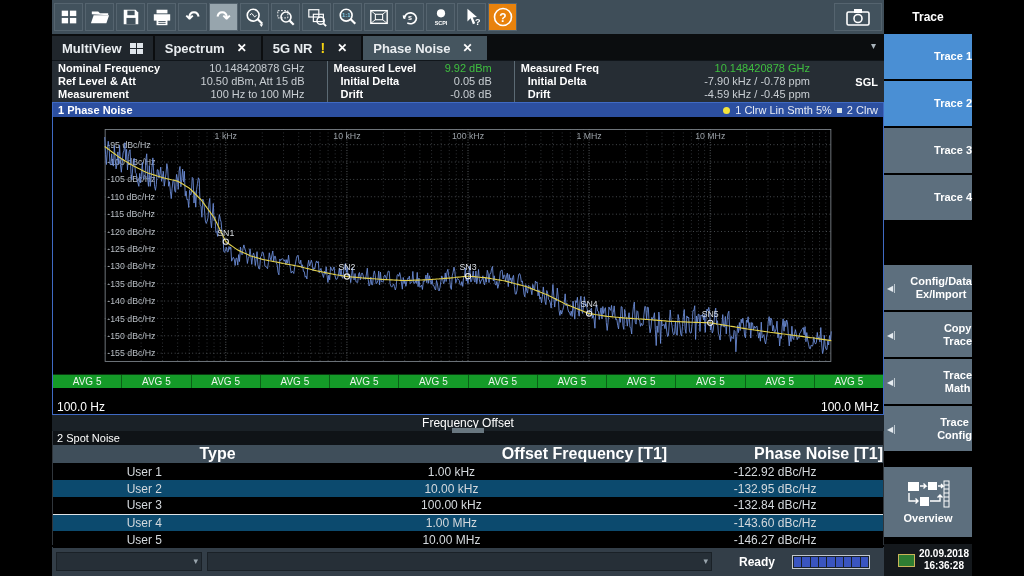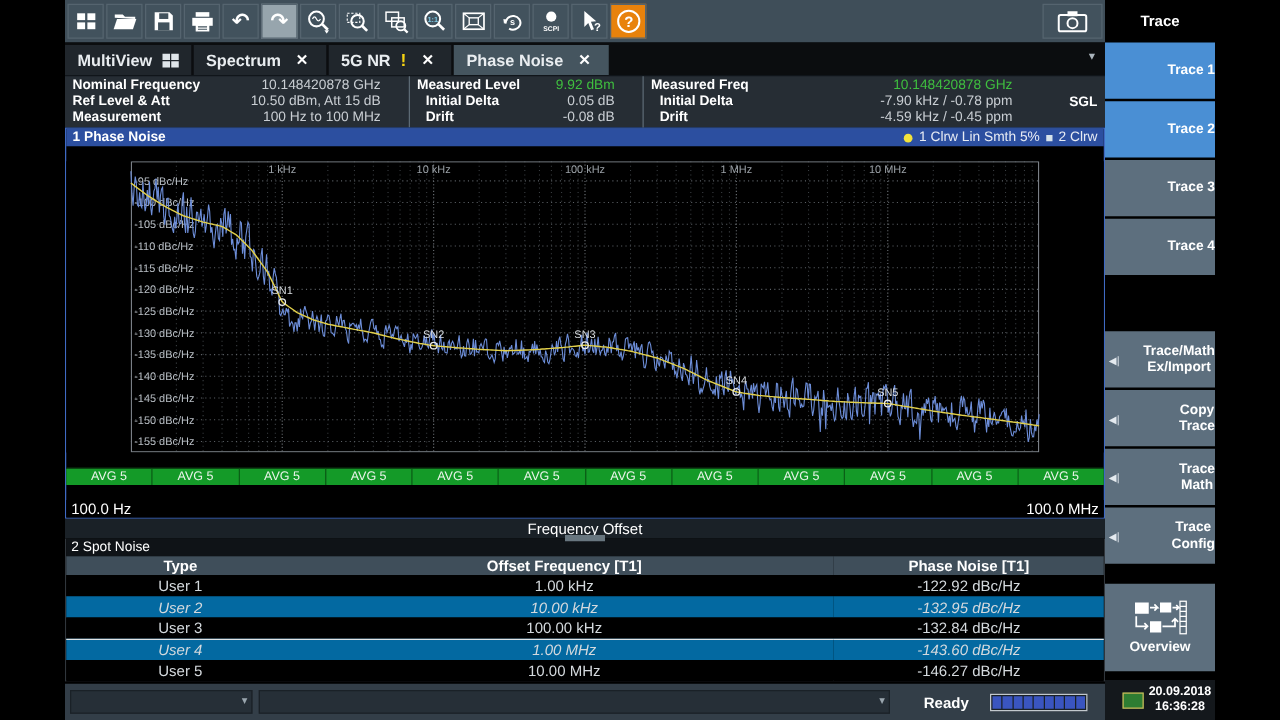--- a/index.html
+++ b/index.html
@@ -56,24 +56,24 @@
   .avg-cell:last-child { border-right:none; }
   .pn-footer { height:15px; background:#000; display:flex; justify-content:space-between; color:#fff; font-size:12px; padding:0 4px; align-items:center; }
 
   .freq-row { height:16px; background:#1a2127; color:#fff; font-size:12px; display:flex; align-items:center; justify-content:center; }
 
   
   .sn-window { height:114px; background:#000; border:1px solid #30363c; border-top:none; position:relative; }
   .sn-notch { position:absolute; top:-3px; left:50%; margin-left:-16px; width:32px; height:5px; background:#68767f; }
   .sn-title { height:14px; background:#0f1317; color:#fff; font-size:11px; display:flex; align-items:center; padding:0 4px; }
   .sn-table { width:100%; border-collapse:collapse; table-layout:fixed; }
-  .sn-table th { background:#3f4e5a; color:#fff; font-weight:bold; font-size:12px; height:15px; text-align:center; }
+  .sn-table th { background:#3f4e5a; color:#fff; font-weight:bold; font-size:16px; height:15px; text-align:right; }
   .sn-table td { color:#d4d9dd; font-size:12px; height:17px; text-align:center; }
   .sn-table tr.odd td { background:#000; }
-  .sn-table tr.even td { background:#0369a1;font-style:italic; }
+  .sn-table tr.even td { background:#0c4a6e; }
   .sn-table tr.divide td { border-top:1px solid #dfe3e6; }
   .sn-table col.c1 { width:22%; } .sn-table col.c2 { width:52%; } .sn-table col.c3 { width:26%; }
 
   
   .statusbar { margin-top:auto; height:29px; background:#333e48; display:flex; align-items:center; padding:0 4px; gap:5px; }
   .sb-box { height:19px; background:#262f37; border:1px solid #1a2127; position:relative; }
   .sb-box .caret { position:absolute; right:3px; top:3px; color:#9aa6ae; font-size:9px; font-family:"DejaVu Sans", sans-serif; }
   .sb-box.b1 { width:146px; }
   .sb-box.b2 { width:505px; }
   .sb-ready { color:#fff; font-size:12px; font-weight:bold; margin-left:22px; }
@@ -483,21 +483,21 @@
     </div>
   </div>
 
   <div class="sidebar">
     <div class="side-header">Trace</div>
     <div class="softkey on"><span>Trace 1</span></div>
     <div class="softkey on"><span>Trace 2</span></div>
     <div class="softkey"><span>Trace 3</span></div>
     <div class="softkey"><span>Trace 4</span></div>
     <div class="side-gap"></div>
-    <div class="softkey"><span class="sk-arrow">◀|</span><span>Trace/Math
+    <div class="softkey"><span class="sk-arrow">◀|</span><span>Config/Data
 Ex/Import</span></div>
     <div class="softkey"><span class="sk-arrow">◀|</span><span>Copy
 Trace</span></div>
     <div class="softkey"><span class="sk-arrow">◀|</span><span>Trace
 Math</span></div>
     <div class="softkey"><span class="sk-arrow">◀|</span><span>Trace
 Config</span></div>
     <div class="overview-btn">
       <svg width="44" height="28" viewBox="0 0 44 28">
         <rect x="2" y="2" width="11" height="9" fill="#fff"></rect>

